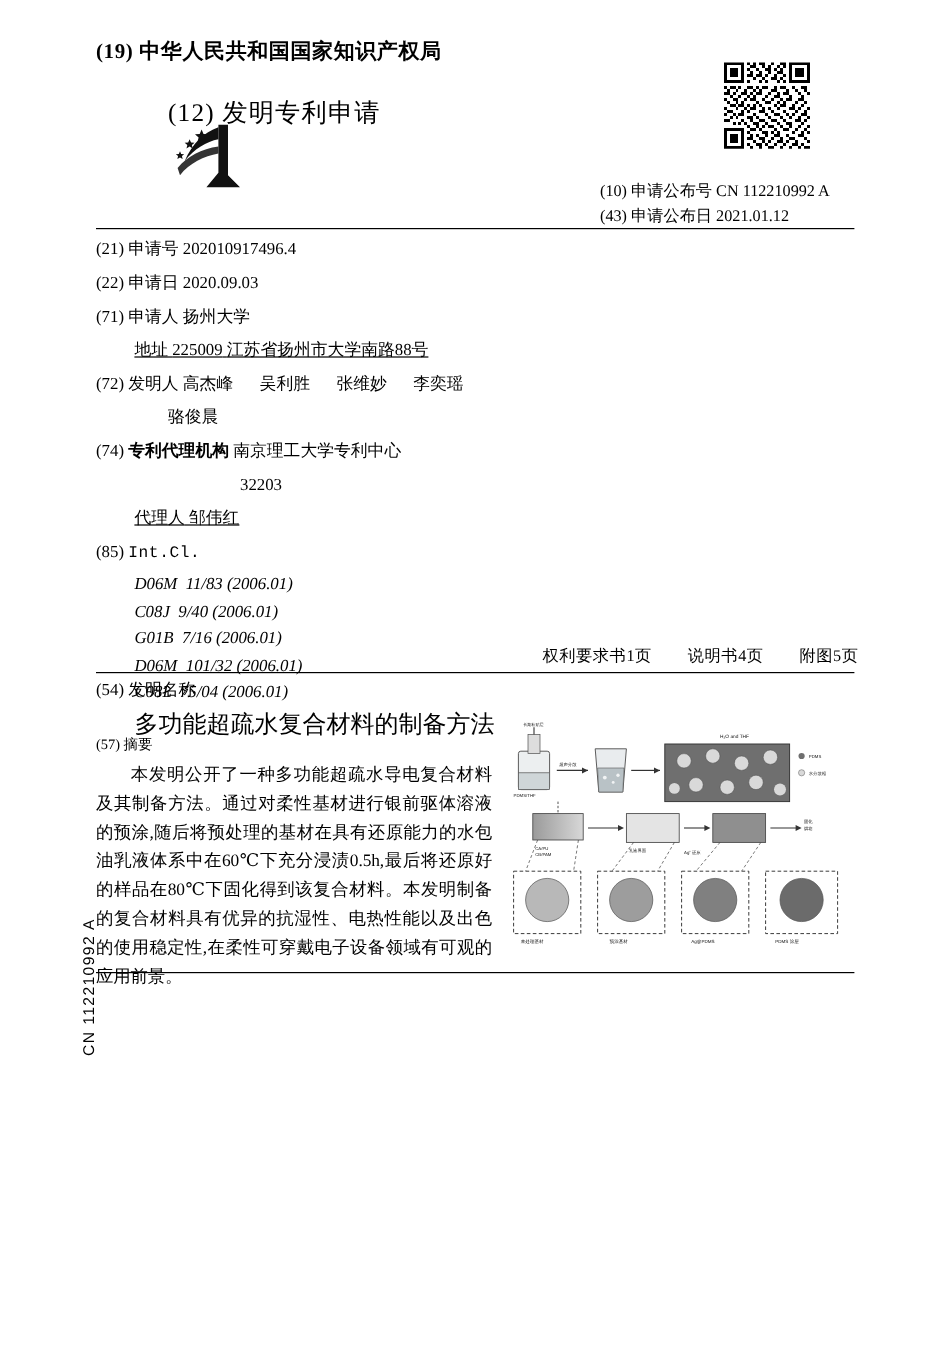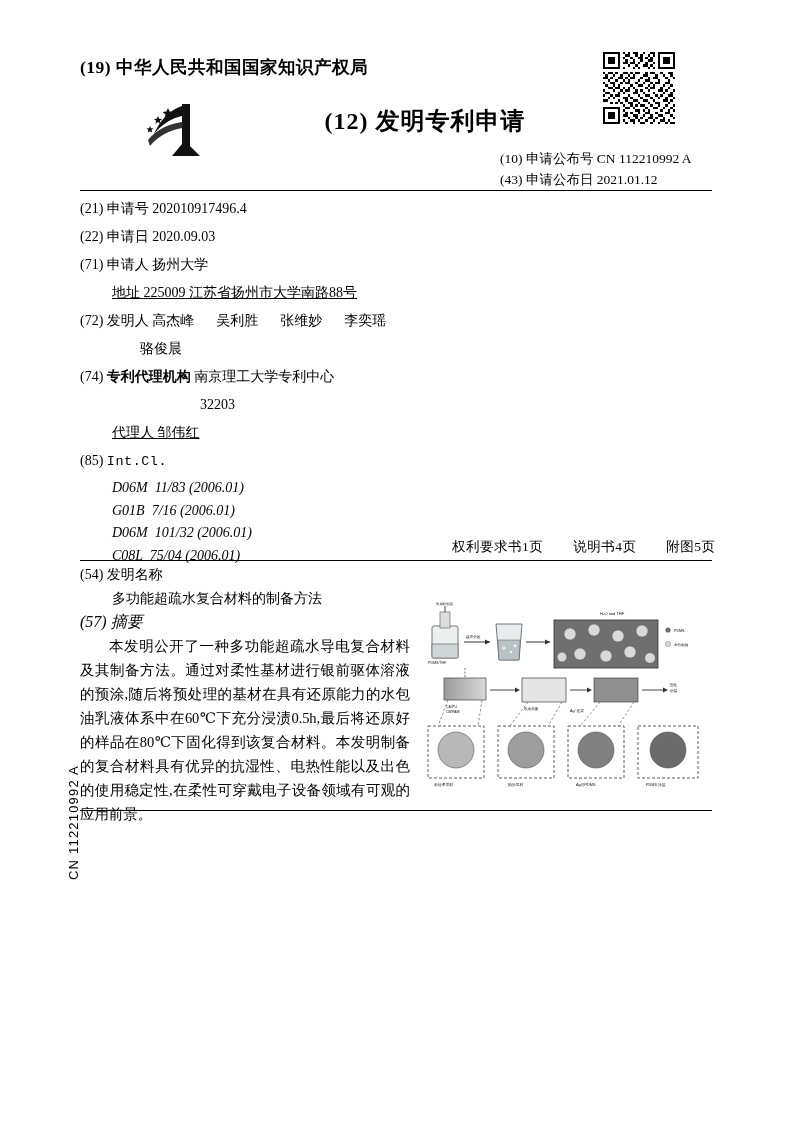--- a/index.html
+++ b/index.html
@@ -33,37 +33,37 @@
     font-family: "Liberation Sans", "DejaVu Sans", sans-serif;
     font-size: 13px;
     letter-spacing: 1.2px;
     white-space: nowrap;
   }
 
   
   .hdr {
     position: absolute;
     left: 80px;
-    top: 55px;
+    top: 30px;
     width: 630px;
   }
   .hdr-line1 {
     font-size: 17.5px;
     font-weight: bold;
     letter-spacing: 0.5px;
   }
   .hdr-line1 .num {
     font-family: "Liberation Serif", serif;
     font-weight: bold;
   }
   .hdr-title {
     margin-top: 26px;
-    text-align: center;
-    font-size: 24px;
-    font-weight: bold;
+    text-align: left;
+    font-size: 21px;
+    font-weight: normal;
     letter-spacing: 1px;
     padding-left: 60px;
   }
 
   
   .logo {
     position: absolute;
     left: 138px;
     top: 100px;
     width: 88px;
@@ -151,28 +151,27 @@
   
   .sec54 {
     position: absolute;
     left: 80px;
     top: 566px;
     font-size: 14px;
   }
   .sec54-title {
     padding-left: 32px;
     margin-top: 6px;
-    font-size: 14px;
+    font-size: 20px;
   }
   .sec57 {
     position: absolute;
     left: 80px;
     top: 612px;
-    font-size: 16px;
-    font-style: italic;
+    font-size: 12px;
   }
   .abstract {
     position: absolute;
     left: 80px;
     top: 634px;
     width: 330px;
     font-size: 14.5px;
     line-height: 24px;
     text-align: justify;
     text-indent: 29px;
@@ -497,20 +496,21 @@
     <div class="bib-row indent-1">
       <span>代理人</span>
       <span>邹伟红</span>
     </div>
     <div class="bib-row">
       <span>(85)</span>
       <span class="intcl-label">Int.Cl.</span>
     </div>
     <div class="ipc-list">
       <div>D06M  11/83 (2006.01)</div>
+      <div>C08J  9/40 (2006.01)</div>
       <div>G01B  7/16 (2006.01)</div>
       <div>D06M  101/32 (2006.01)</div>
       <div>C08L  75/04 (2006.01)</div>
     </div>
   </div>
 
   <div class="counts">
     <span>权利要求书1页</span>
     <span>说明书4页</span>
     <span>附图5页</span>

